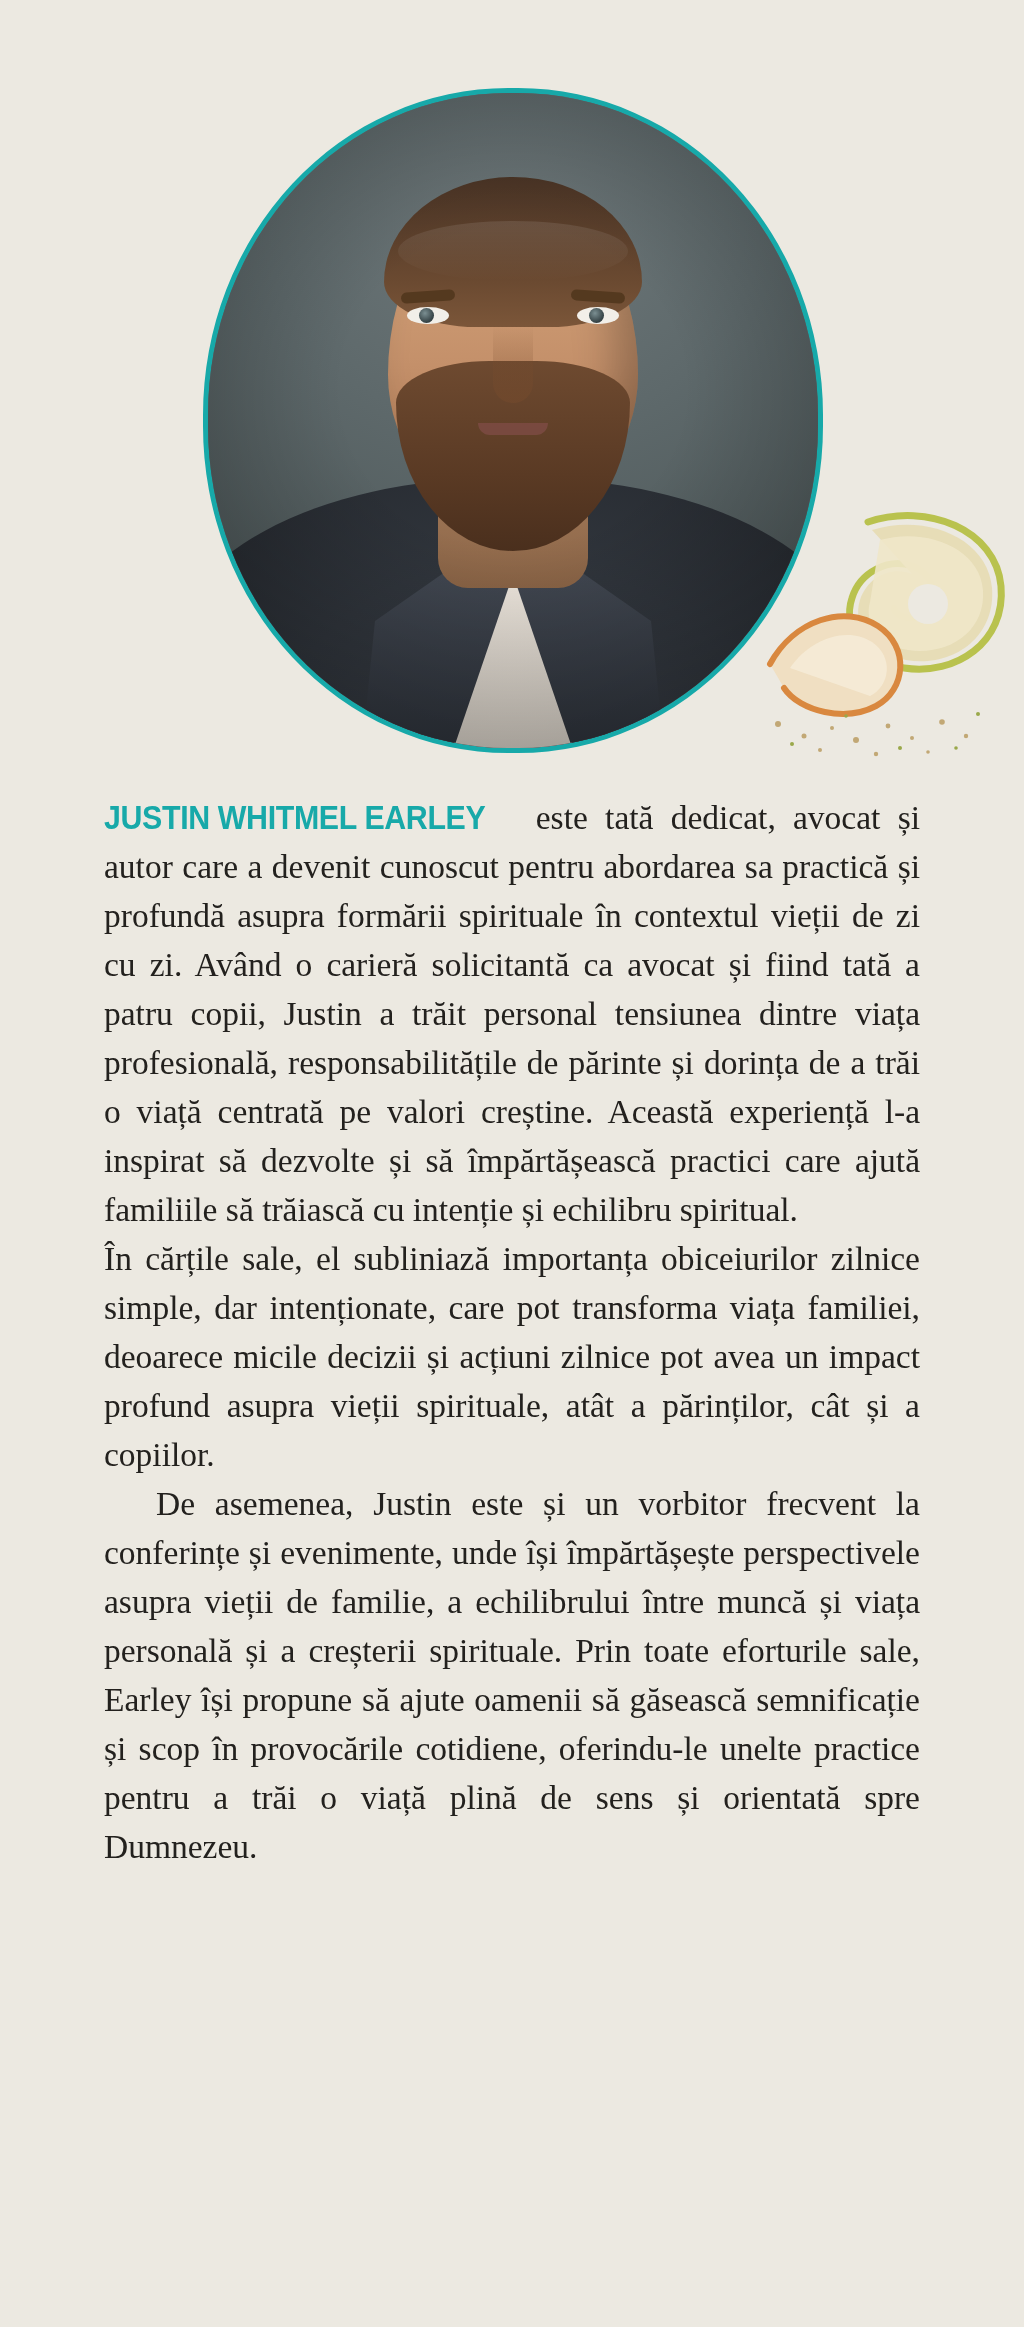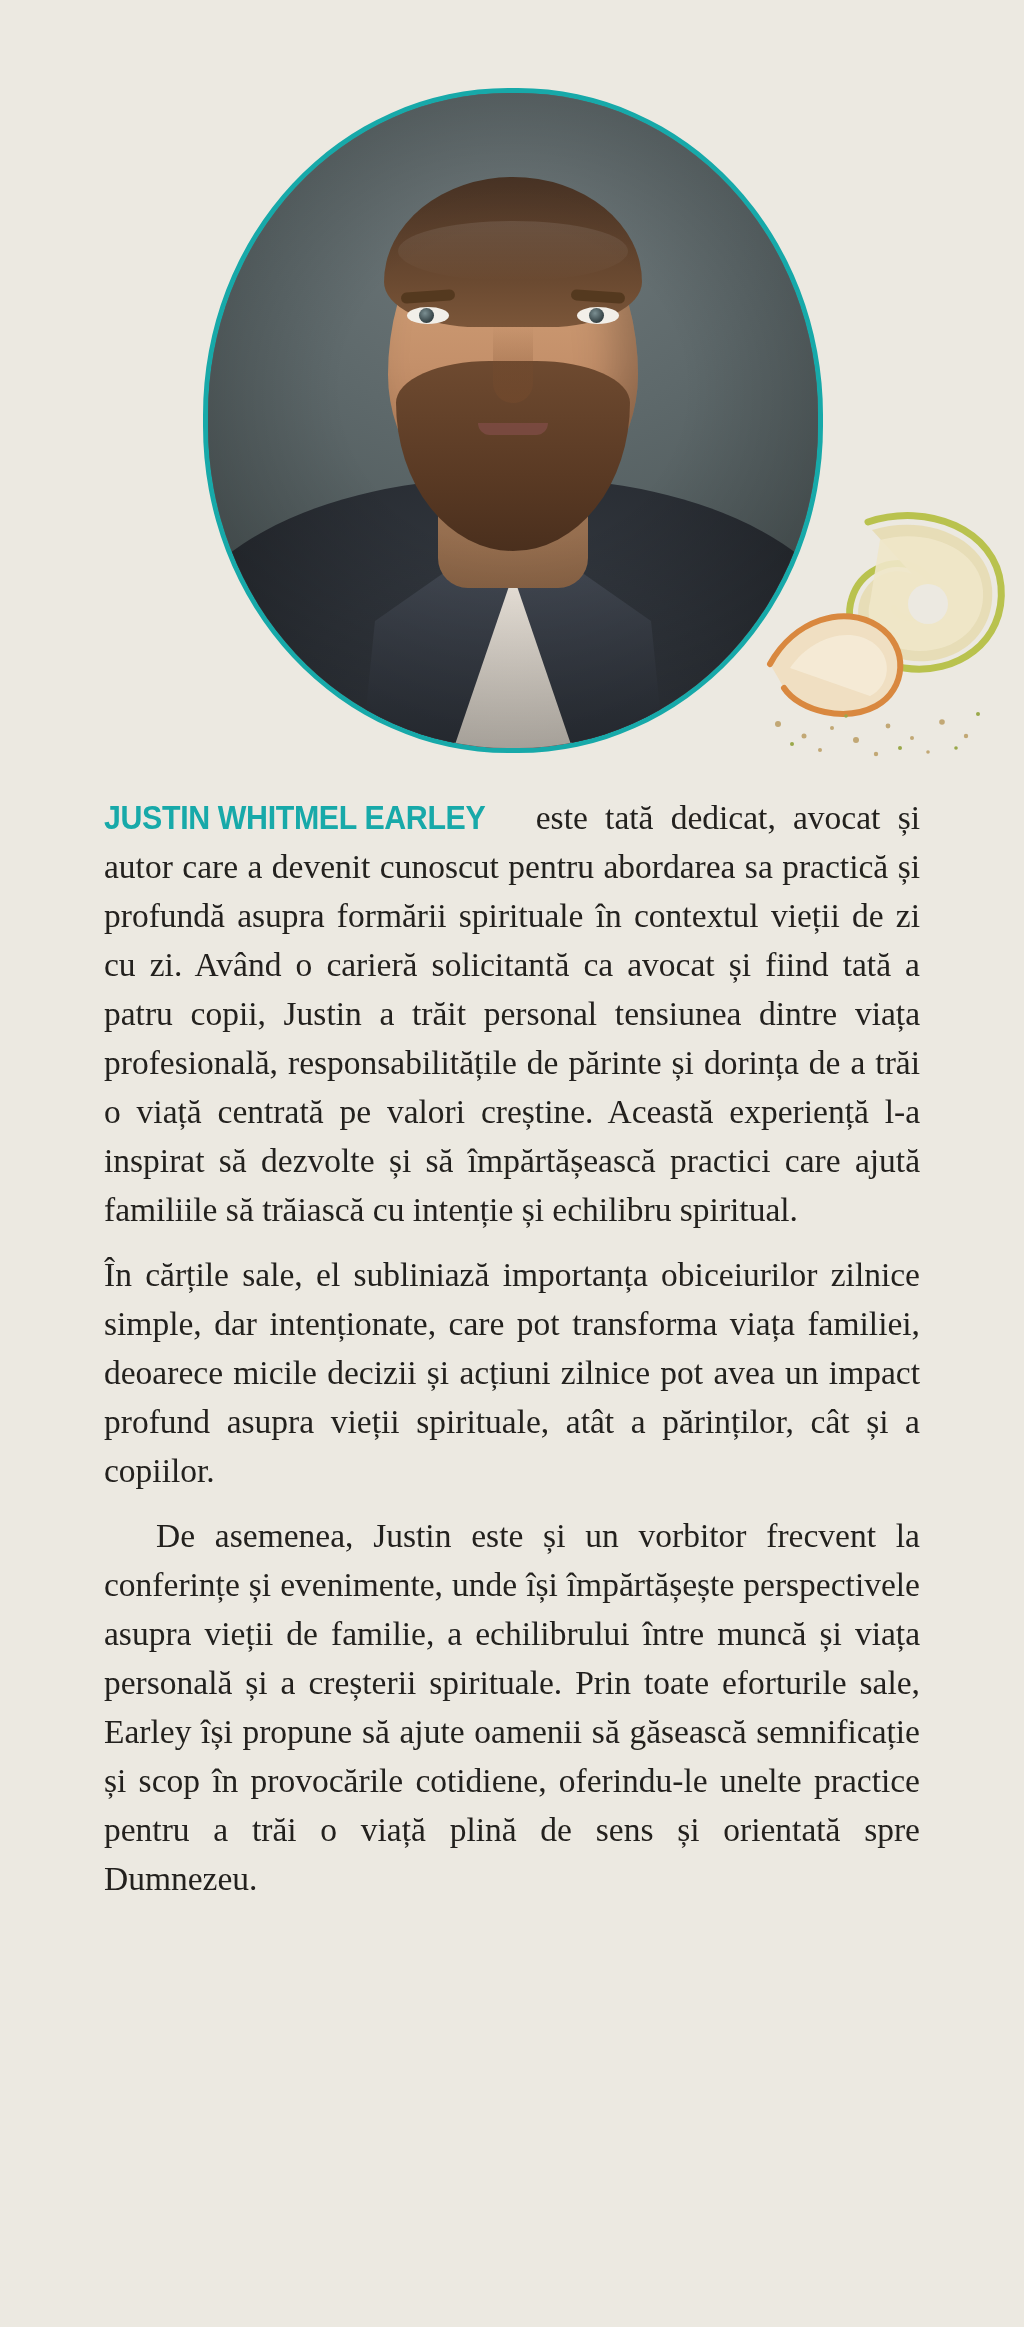--- a/index.html
+++ b/index.html
@@ -214,21 +214,21 @@
   }
   .article p {
     margin: 0;
     font-size: 33.5px;
     line-height: 49px;
     color: #23211e;
     text-align: justify;
     text-justify: inter-word;
     hyphens: none;
   }
-  .article p + p { margin-top: 16px; }
+  .article p + p { margin-top: 0; }
   .indent { text-indent: 52px; }
   .lead-name {
     font-family: "Liberation Sans", sans-serif;
     font-weight: 700;
     font-size: 33px;
     letter-spacing: -0.4px;
     color: #17a9a9;
     text-transform: uppercase;
     transform: scaleX(0.92);
     display: inline-block;

